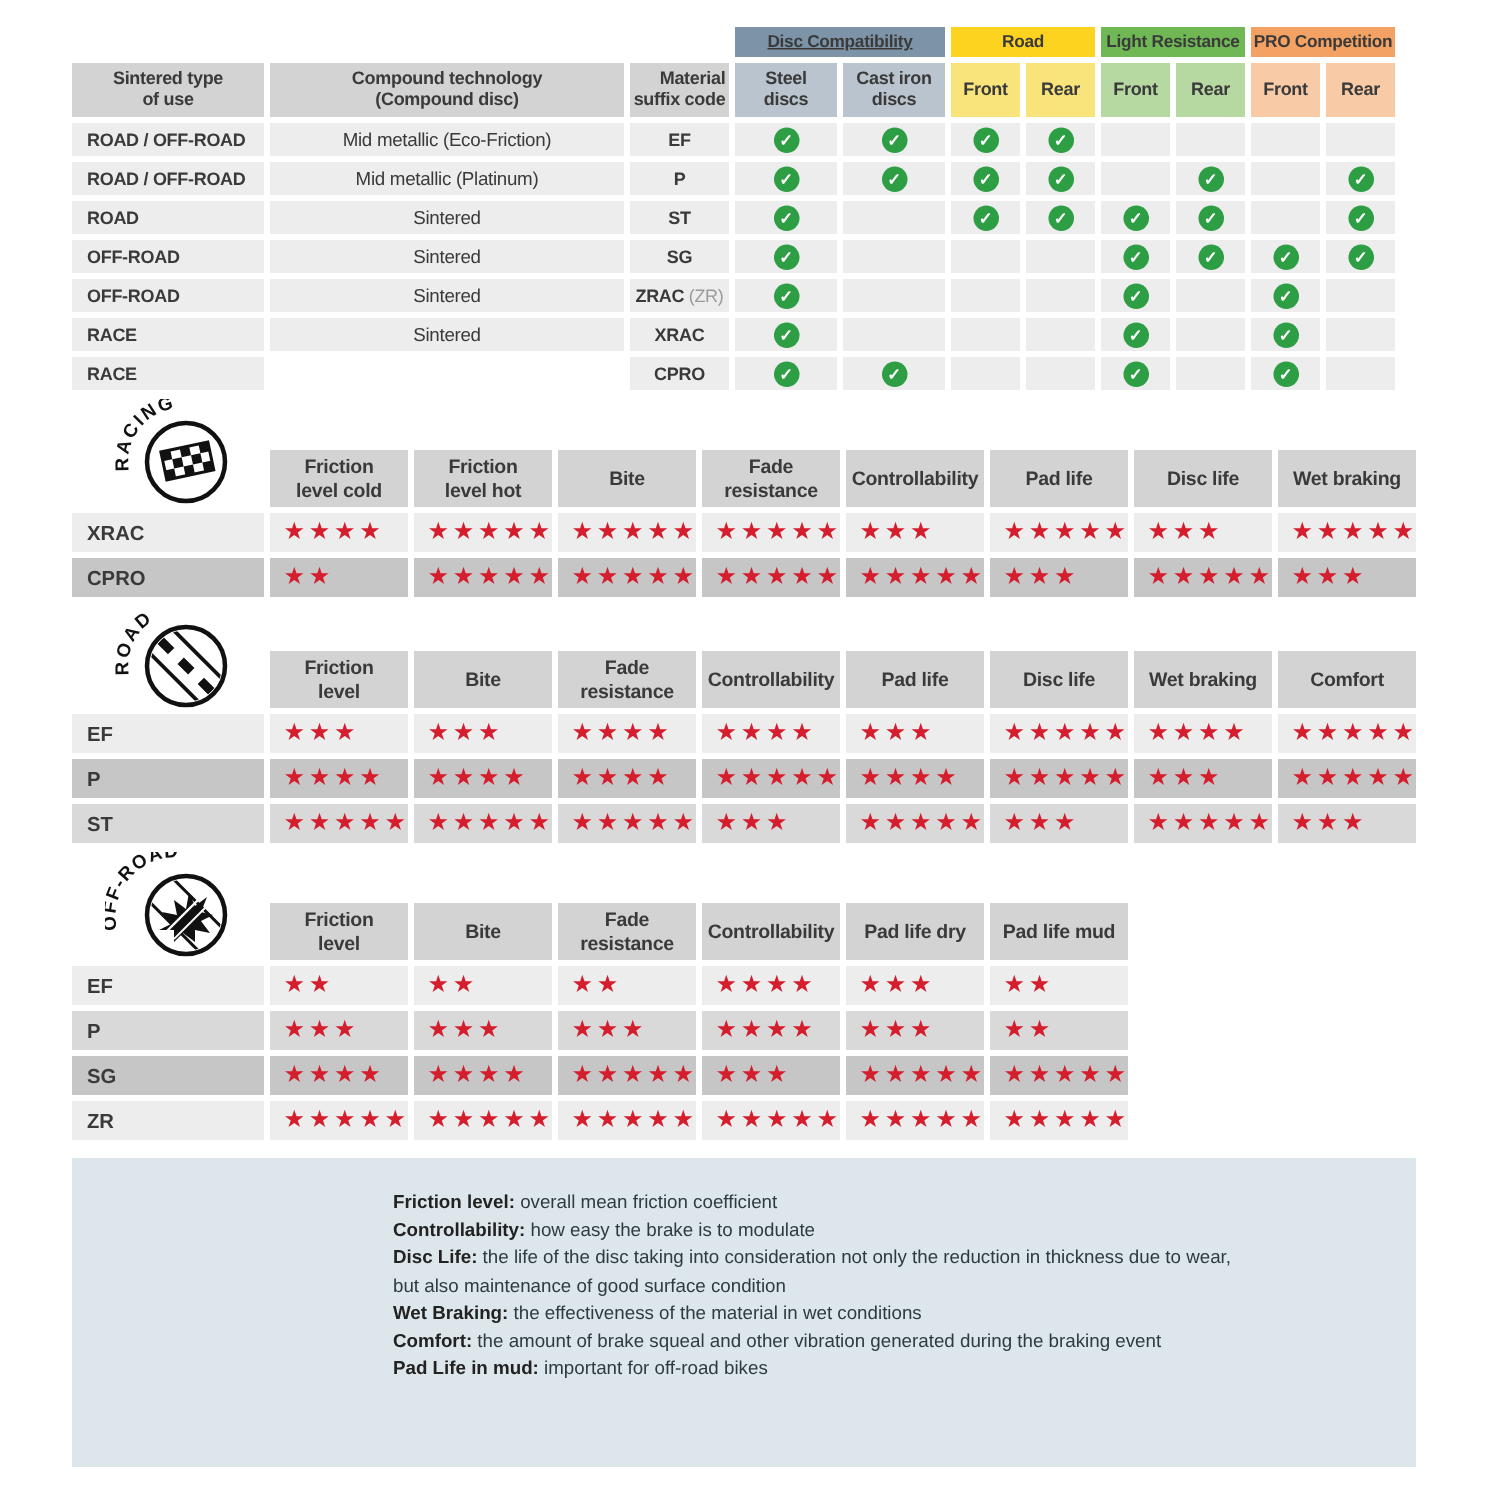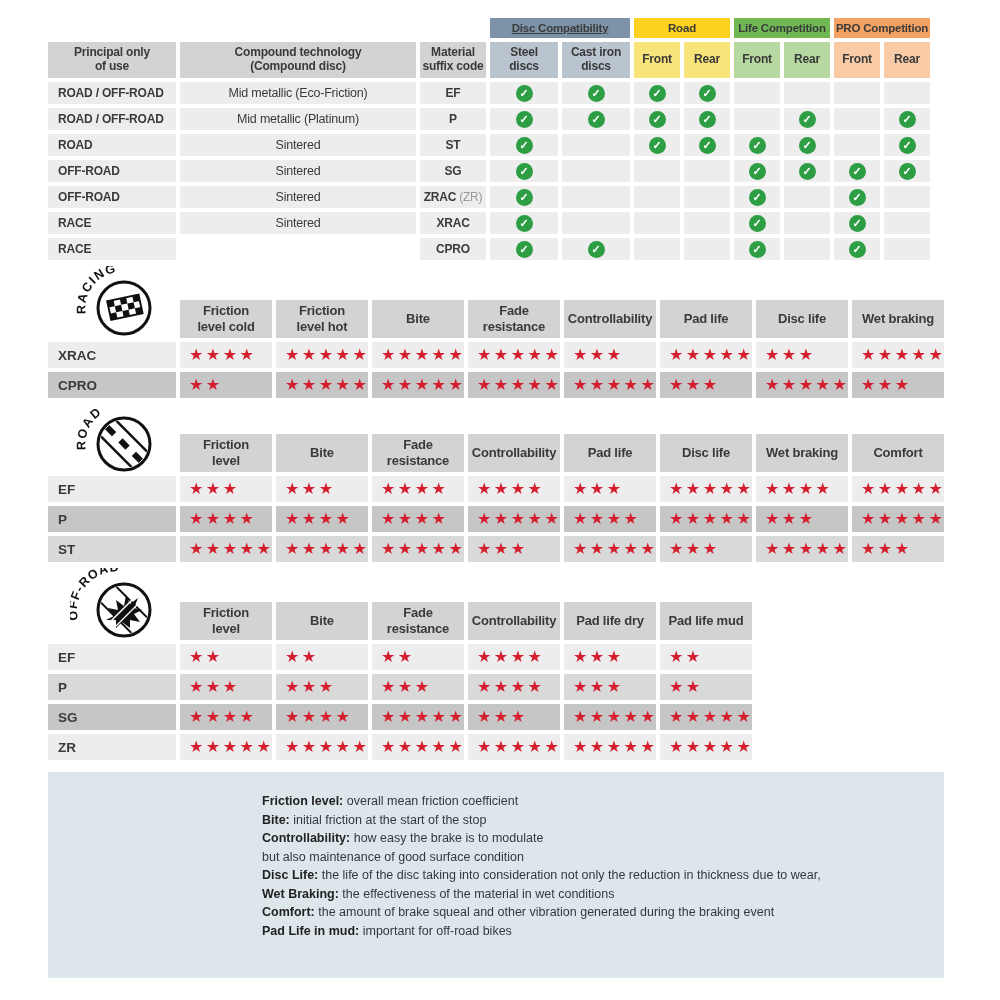--- a/index.html
+++ b/index.html
@@ -71,27 +71,27 @@
   .legend-line b{color:#222;}
 </style>
 </head>
 <body>
 
 <div class="page">
 
   <div id="compat-grid">
       <div class="group-h" style="grid-column: 4 / span 2; background: rgb(125, 147, 168); text-decoration: underline;">Disc Compatibility</div>
       <div class="group-h" style="grid-column: 6 / span 2; background: rgb(253, 211, 31);">Road</div>
-      <div class="group-h" style="grid-column: 8 / span 2; background: rgb(111, 184, 84);">Life Competition</div>
+      <div class="group-h" style="grid-column: 8 / span 2; background: rgb(111, 184, 84);">Light Resistance</div>
       <div class="group-h" style="grid-column: 10 / span 2; background: rgb(244, 162, 99);">PRO Competition</div>
-      <div class="hcell" style="grid-area: 2 / 1;">Principal only
+      <div class="hcell" style="grid-area: 2 / 1;">Sintered type
 of use</div>
       <div class="hcell" style="grid-area: 2 / 2;">Compound technology
 (Compound disc)</div>
-      <div class="hcell" style="grid-area: 2 / 3;">Material
+      <div class="hcell" style="grid-area: 2 / 3; text-align: right;">Material
 suffix code</div>
       <div class="sub-h" style="grid-area: 2 / 4; background: rgb(185, 196, 206);">Steel
 discs</div>
       <div class="sub-h" style="grid-area: 2 / 5; background: rgb(185, 196, 206);">Cast iron
 discs</div>
       <div class="sub-h" style="grid-area: 2 / 6; background: rgb(249, 228, 124);">Front</div>
       <div class="sub-h" style="grid-area: 2 / 7; background: rgb(249, 228, 124);">Rear</div>
       <div class="sub-h" style="grid-area: 2 / 8; background: rgb(182, 216, 161);">Front</div>
       <div class="sub-h" style="grid-area: 2 / 9; background: rgb(182, 216, 161);">Rear</div>
       <div class="sub-h" style="grid-area: 2 / 10; background: rgb(248, 203, 166);">Front</div>
@@ -533,24 +533,23 @@
       </div>
       <div class="star-cell light" style="grid-area: 5 / 7;">
         <span class="stars">★★★★★</span>
       </div>
     </div>
 
   <div class="legend">
     <div class="legend-inner">
       <div id="legend-items">
           <div class="legend-line"><b>Friction level:</b> overall mean friction coefficient</div>
-          <div class="legend-line"><b>Bite:</b> initial friction at the start of the stop</div>
           <div class="legend-line"><b>Controllability:</b> how easy the brake is to modulate</div>
+          <div class="legend-line"><b>Disc Life:</b> the life of the disc taking into consideration not only the reduction in thickness due to wear,</div>
           <div class="legend-line">but also maintenance of good surface condition</div>
-          <div class="legend-line"><b>Disc Life:</b> the life of the disc taking into consideration not only the reduction in thickness due to wear,</div>
           <div class="legend-line"><b>Wet Braking:</b> the effectiveness of the material in wet conditions</div>
           <div class="legend-line"><b>Comfort:</b> the amount of brake squeal and other vibration generated during the braking event</div>
           <div class="legend-line"><b>Pad Life in mud:</b> important for off-road bikes</div>
         </div>
     </div>
   </div>
 
 </div>
 
 </body></html>

